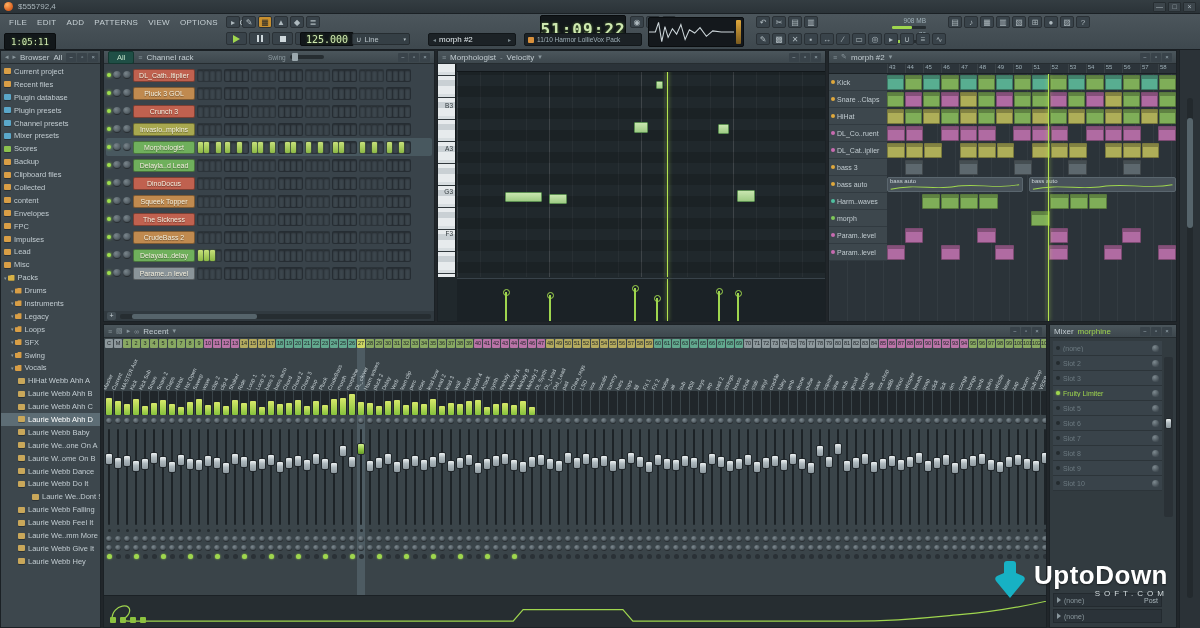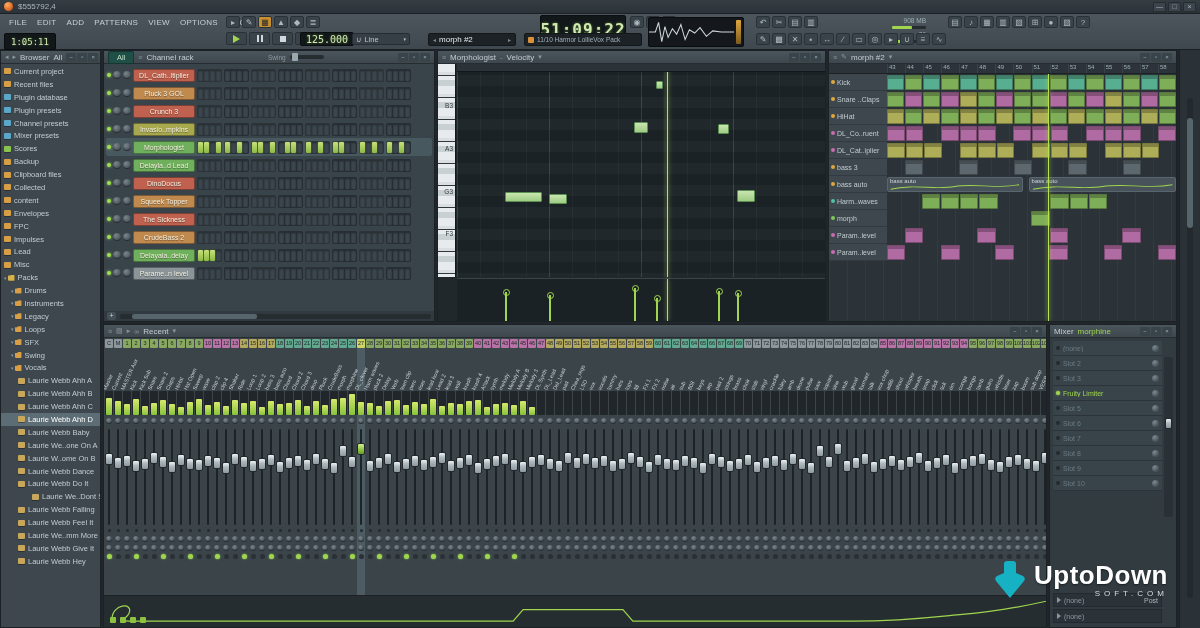--- a/index.html
+++ b/index.html
@@ -445,21 +445,21 @@
     <span class="b-label">Swing</span>
   </div>
   <div class="b-item " style="padding-left:10px">
     <span class="tri">▾</span>
     <span class="b-ico fold" style="background:#d89e46"></span>
     <span class="b-label">Vocals</span>
   </div>
   <div class="b-item " style="padding-left:17px">
 
     <span class="b-ico " style="background:#c9a75a"></span>
-    <span class="b-label">Laurie Webb Ahh A</span>
+    <span class="b-label">HiHat Webb Ahh A</span>
   </div>
   <div class="b-item " style="padding-left:17px">
 
     <span class="b-ico " style="background:#c9a75a"></span>
     <span class="b-label">Laurie Webb Ahh B</span>
   </div>
   <div class="b-item " style="padding-left:17px">
 
     <span class="b-ico " style="background:#c9a75a"></span>
     <span class="b-label">Laurie Webb Ahh C</span>

